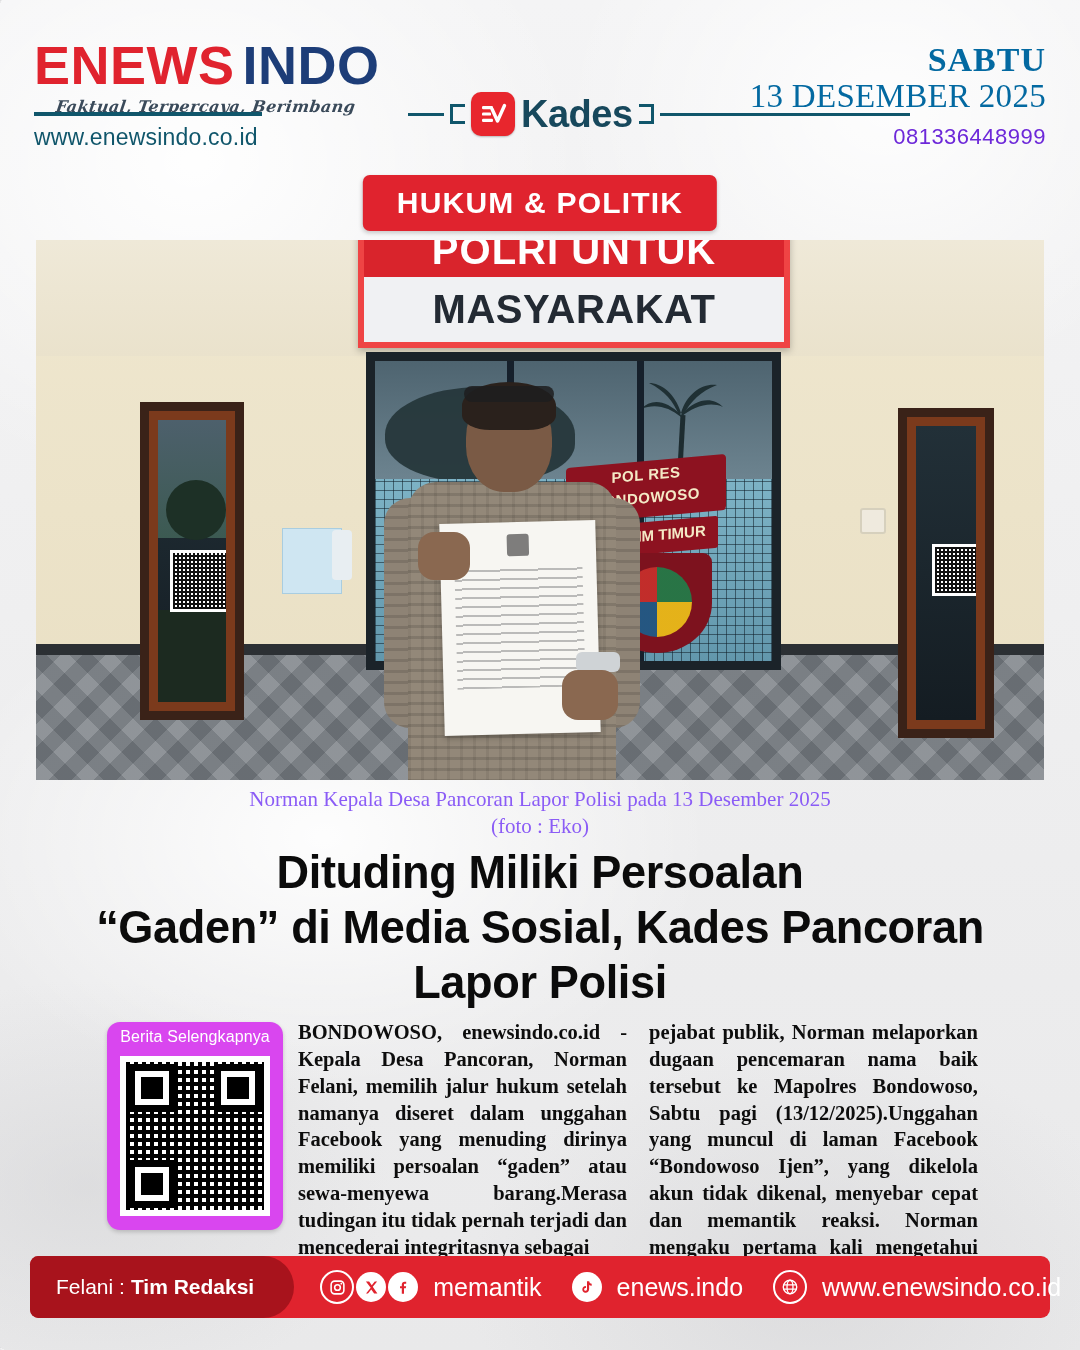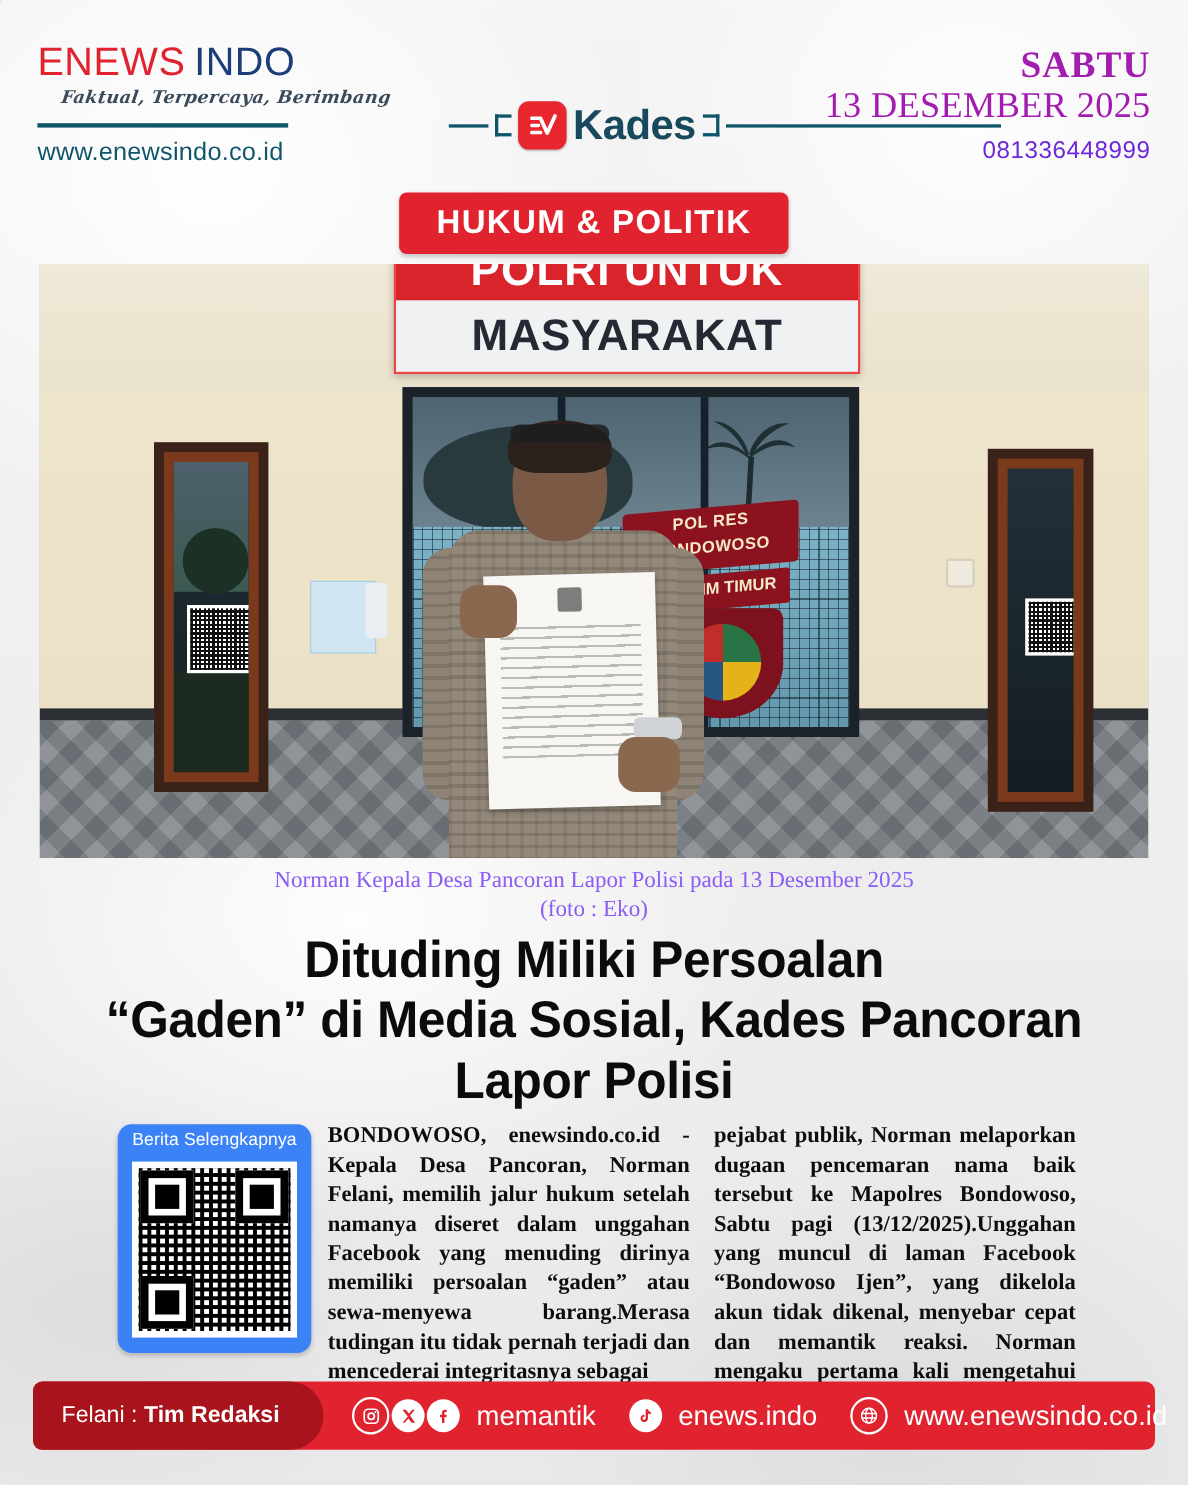--- a/index.html
+++ b/index.html
@@ -31,21 +31,21 @@
       linear-gradient(45deg, rgba(0,0,0,.03) 0 1px, transparent 1px 85px),
       linear-gradient(100deg, rgba(0,0,0,.025) 0 1px, transparent 1px 140px),
       linear-gradient(20deg, rgba(255,255,255,.5) 0 2px, transparent 2px 110px);
     opacity:.9;
   }
   .page{position:absolute;inset:0;}
 
   
   .masthead{position:absolute;left:0;top:0;width:1080px;height:160px;}
   .brand{position:absolute;left:34px;top:38px;}
-  .brand-title{font-weight:normal;font-size:36px;letter-spacing:.5px;line-height:1;}
+  .brand-title{font-weight:bold;font-size:54px;letter-spacing:.5px;line-height:1;}
   .brand-red{color:#e0232e;}
   .brand-navy{color:#1d3d78;margin-left:8px;}
   .brand-tagline{
     font-family:"DejaVu Serif",serif;font-style:italic;font-weight:bold;
     font-size:16px;color:#3a4a5a;margin-top:5px;margin-left:22px;letter-spacing:.4px;
     transform:skewX(-8deg);
   }
   .brand-rule{position:absolute;left:34px;top:112px;width:228px;height:4px;background:#10566b;}
   .brand-url{
     position:absolute;left:34px;top:124px;font-size:23px;color:#10566b;font-weight:500;letter-spacing:.2px;
@@ -54,41 +54,41 @@
   .tick{width:12px;height:14px;border-left:3px solid #10566b;border-top:3px solid #10566b;border-bottom:3px solid #10566b;}
   .tick.r{border-left:none;border-right:3px solid #10566b;}
   .rule-l{width:36px;height:3px;background:#10566b;}
   .rule-r{width:250px;height:3px;background:#10566b;}
   .ev-badge{
     width:44px;height:44px;border-radius:10px;background:#e8262d;
     display:flex;align-items:center;justify-content:center;position:relative;
     box-shadow:0 1px 2px rgba(0,0,0,.25);
   }
   .koran-text{font-size:38px;font-weight:bold;color:#17485c;letter-spacing:-.5px;}
-  .date-block{position:absolute;right:34px;top:42px;text-align:right;font-family:"Liberation Serif",serif;color:#a21caf;}
+  .date-block{position:absolute;right:34px;top:42px;text-align:right;font-family:"Liberation Serif",serif;color:#0369a1;}
   .date-day{font-size:34px;font-weight:bold;letter-spacing:1px;line-height:1.05;}
   .date-full{font-size:33px;line-height:1.15;letter-spacing:.3px;}
   .phone{position:absolute;right:34px;top:124px;font-size:22px;color:#6d28d9;letter-spacing:.5px;}
 
   
   .cat-badge{
     position:absolute;left:50%;transform:translateX(-50%);top:175px;
     background:#e0232e;color:#fff;font-size:30px;font-weight:bold;letter-spacing:1.2px;
     padding:11px 34px;border-radius:7px;box-shadow:0 2px 4px rgba(0,0,0,.2);
   }
 
   
   .photo{
     position:absolute;left:36px;top:240px;width:1008px;height:540px;overflow:hidden;background:#cfc8b6;
   }
   .ph-wall{position:absolute;inset:0;background:linear-gradient(#efe7cf,#e9dfc3);}
   .ph-band-top{position:absolute;left:0;top:0;width:100%;height:116px;background:linear-gradient(#efe9d8,#eae2cc);}
   .ph-banner{
     position:absolute;left:322px;top:-14px;width:420px;height:110px;background:#f0f1f3;
-    border:2px solid #ef4444;box-shadow:0 3px 7px rgba(0,0,0,.25);
+    border:6px solid #ef4444;box-shadow:0 3px 7px rgba(0,0,0,.25);
   }
   .ph-banner-red{position:absolute;left:0;top:0;width:100%;height:45px;background:#d9242c;}
   .ph-banner-red span{
     position:absolute;left:50%;top:-4px;transform:translateX(-50%);
     color:#fff;font-size:40px;font-weight:bold;letter-spacing:1px;white-space:nowrap;
   }
   .ph-banner-white{
     position:absolute;left:0;top:46px;width:100%;height:62px;display:flex;align-items:center;justify-content:center;text-align:right;
   }
   .ph-banner-white span{color:#232a33;font-size:40px;font-weight:bold;letter-spacing:.5px;}
@@ -162,21 +162,21 @@
 
   
   .headline{
     position:absolute;left:30px;top:845px;width:1020px;text-align:center;
     font-size:47px;font-weight:bold;color:#0b0b0b;line-height:1.17;letter-spacing:-.4px;
     transform:scaleX(.96);transform-origin:center;
   }
 
   
   .qr-card{
-    position:absolute;left:107px;top:1022px;width:176px;height:208px;background:#3b82f6;border-radius:13px;
+    position:absolute;left:107px;top:1022px;width:176px;height:208px;background:#d946ef;border-radius:13px;
     padding:0;box-shadow:0 2px 4px rgba(0,0,0,.18);
   }
   .qr-card-label{color:#fff;font-size:16px;text-align:center;padding:6px 0 4px;letter-spacing:.1px;}
   .qr-code{
     position:absolute;left:13px;top:34px;width:150px;height:160px;background:#fff;padding:6px;box-sizing:border-box;
   }
   .qr-inner{
     width:100%;height:100%;background:#fff;position:relative;
     background-image:
       repeating-linear-gradient(0deg,#000 0 4px,transparent 4px 8px),

